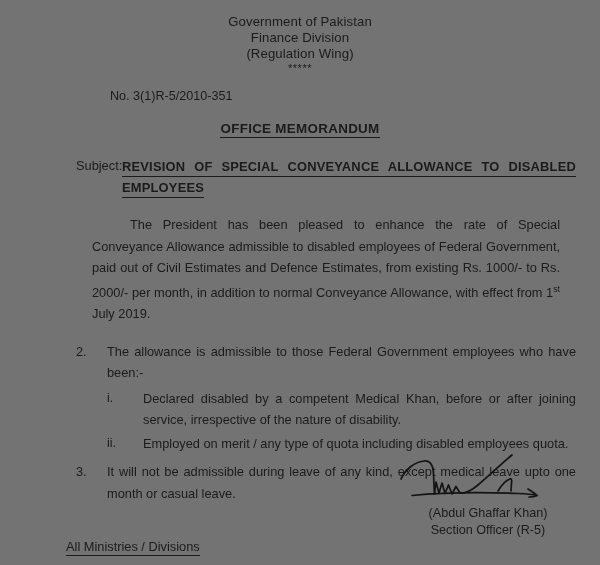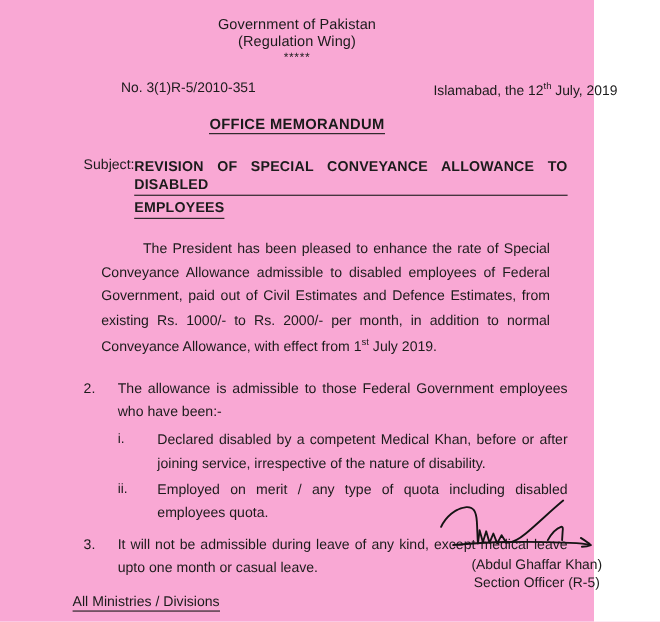--- a/index.html
+++ b/index.html
@@ -11,23 +11,23 @@
     width: 600px;
     height: 565px;
     overflow: hidden;
     font-family: "Liberation Sans", sans-serif;
     color: #1b1b1b;
     position: relative;
     -webkit-font-smoothing: antialiased;
   }
   .page {
     position: relative;
-    width: 540px;
+    width: 600px;
     height: 565px;
-    background: #f9a8d4;
+    background: #737373;
   }
 
   
   .doc-header {
     text-align: center;
     padding-top: 14px;
     line-height: 16px;
     font-size: 13.2px;
     letter-spacing: 0.1px;
   }
@@ -186,27 +186,27 @@
     padding-bottom: 1px;
   }
 </style>
 </head>
 <body>
 
 <div class="page">
 
   <div class="doc-header">
     <div>Government of Pakistan</div>
+    <div>Finance Division</div>
     <div>(Regulation Wing)</div>
     <div class="asterisks">*****</div>
   </div>
 
   <div class="ref-row">
     <div class="ref-no">No. 3(1)R-5/2010-351</div>
-    <div class="place-date"><span>Islamabad, the 12</span><sup>th</sup><span> July,  2019</span></div>
   </div>
 
   <div class="om-title">
     <span>OFFICE MEMORANDUM</span>
   </div>
 
   <div class="subject-block">
     <div class="subject-label">Subject:</div>
     <div class="subject-text">
       <span class="subject-line-1">REVISION OF SPECIAL CONVEYANCE ALLOWANCE TO DISABLED</span>

